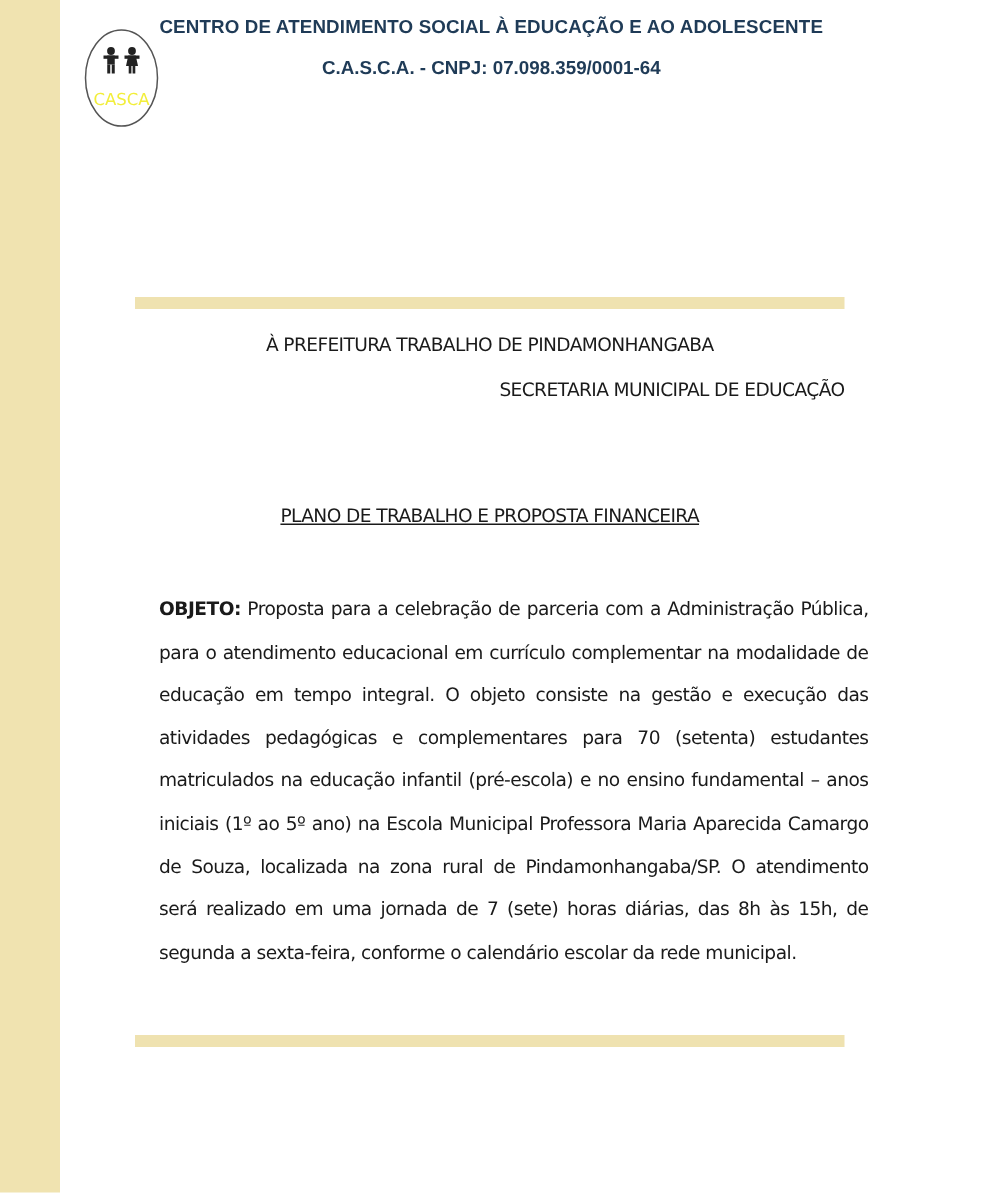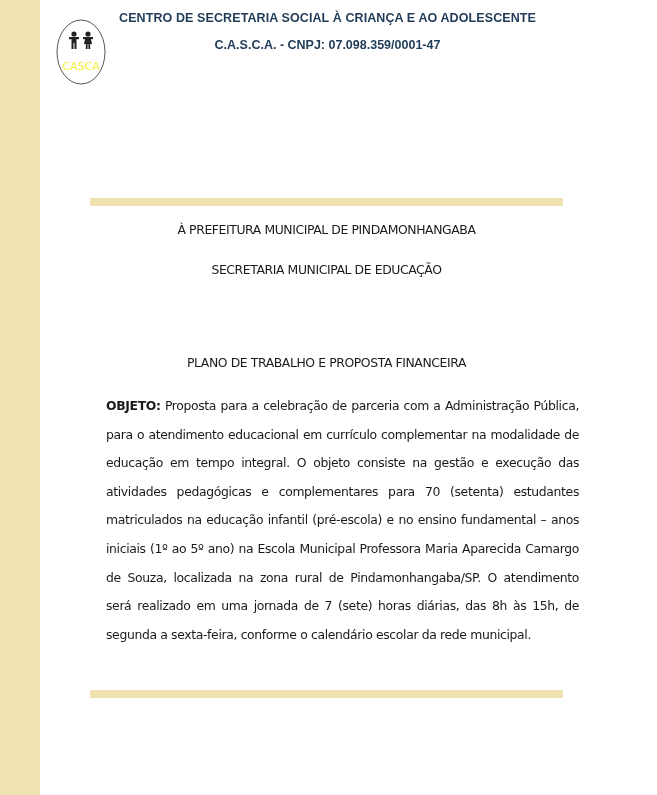--- a/index.html
+++ b/index.html
@@ -35,24 +35,24 @@
     .doc-text {
       font-family: "DejaVu Sans", sans-serif;
       font-size: 12.4px;
       color: #1a1a1a;
     }
     .recipient {
       position: absolute; left: 90px; width: 473px; text-align: center;
       letter-spacing: -0.4px;
     }
     .recipient.l1 { top: 222px; }
-    .recipient.l2 { top: 262px; }
+    .recipient.l2 { top: 252px; text-align: right; }
     .doc-title {
-      position: absolute; left: 90px; top: 355px; width: 473px; text-align: center;
-      letter-spacing: -0.4px;
+      position: absolute; left: 90px; top: 336px; width: 473px; text-align: center;
+      text-decoration: underline; letter-spacing: -0.4px;
     }
     .objeto {
       position: absolute; left: 106px; top: 392px; width: 473px;
       text-align: justify; line-height: 28.6px; letter-spacing: -0.35px;
       margin: 0;
     }
     .objeto .label { font-weight: bold; }
   </style>
 </head>
 <body>
@@ -74,25 +74,25 @@
       <circle cx="33" cy="19" r="2.6"></circle>
       <rect x="28" y="22" width="10" height="2.2"></rect>
       <path d="M30.5 22 h5 l1.5 7 h-8 z"></path>
       <rect x="30.8" y="29" width="1.8" height="5"></rect>
       <rect x="33.4" y="29" width="1.8" height="5"></rect>
     </g>
     <text x="26" y="55" text-anchor="middle" font-family="DejaVu Sans, sans-serif" font-size="11" fill="#f2ee3a">CASCA</text>
   </svg>
 </div>
 
-<div class="org-name">CENTRO DE SECRETARIA SOCIAL À CRIANÇA E AO ADOLESCENTE</div>
-<div class="org-cnpj">C.A.S.C.A. - CNPJ: 07.098.359/0001-47</div>
+<div class="org-name">CENTRO DE ATENDIMENTO SOCIAL À EDUCAÇÃO E AO ADOLESCENTE</div>
+<div class="org-cnpj">C.A.S.C.A. - CNPJ: 07.098.359/0001-64</div>
 
 <div class="bar top"></div>
 
-<div class="recipient l1 doc-text">À PREFEITURA MUNICIPAL DE PINDAMONHANGABA</div>
+<div class="recipient l1 doc-text">À PREFEITURA TRABALHO DE PINDAMONHANGABA</div>
 <div class="recipient l2 doc-text">SECRETARIA MUNICIPAL DE EDUCAÇÃO</div>
 
 <div class="doc-title doc-text">PLANO DE TRABALHO E PROPOSTA FINANCEIRA</div>
 
 <p class="objeto doc-text"><span class="label">OBJETO:</span> <span>Proposta para a celebração de parceria com a Administração Pública, para o atendimento educacional em currículo complementar na modalidade de educação em tempo integral. O objeto consiste na gestão e execução das atividades pedagógicas e complementares para 70 (setenta) estudantes matriculados na educação infantil (pré-escola) e no ensino fundamental – anos iniciais (1º ao 5º ano) na Escola Municipal Professora Maria Aparecida Camargo de Souza, localizada na zona rural de Pindamonhangaba/SP. O atendimento será realizado em uma jornada de 7 (sete) horas diárias, das 8h às 15h, de segunda a sexta-feira, conforme o calendário escolar da rede municipal.</span></p>
 
 <div class="bar bottom"></div>
 
 </body></html>

